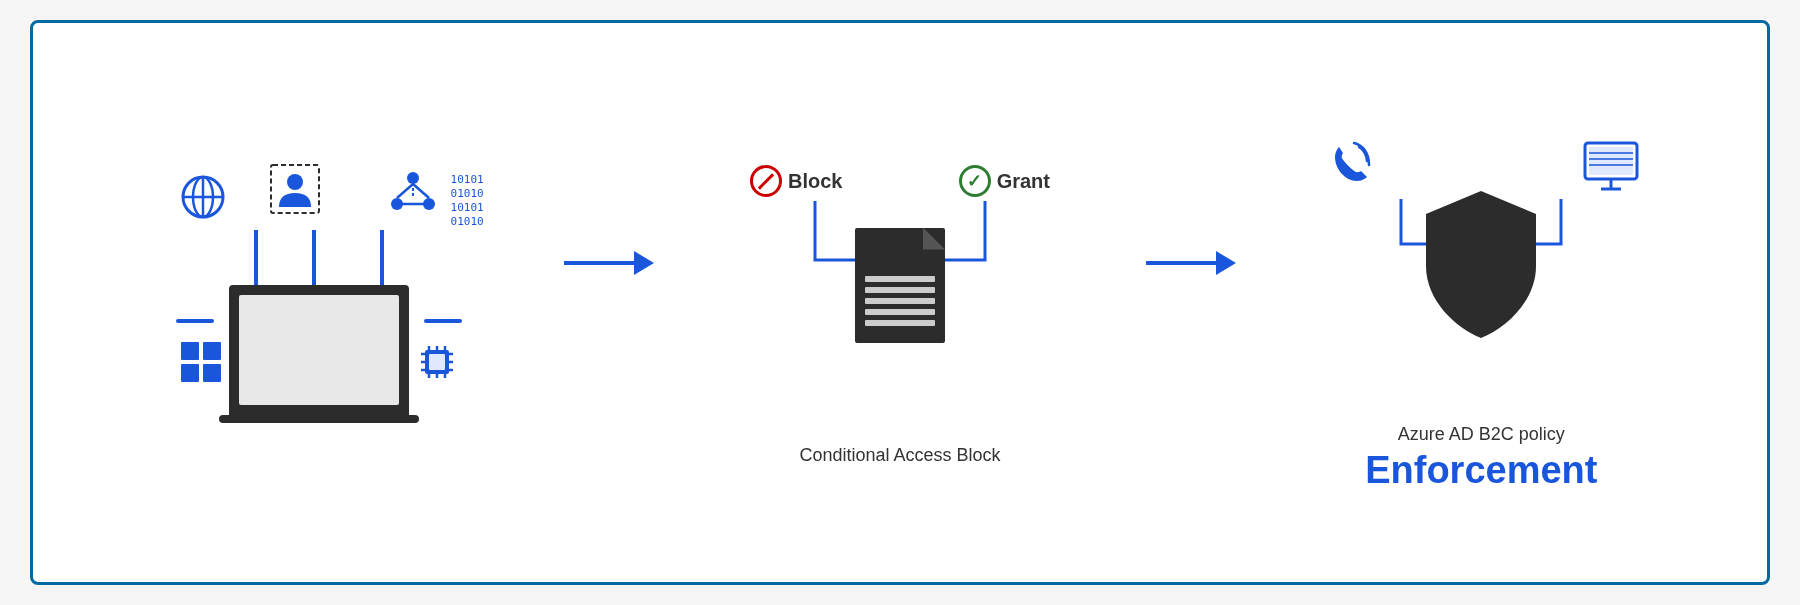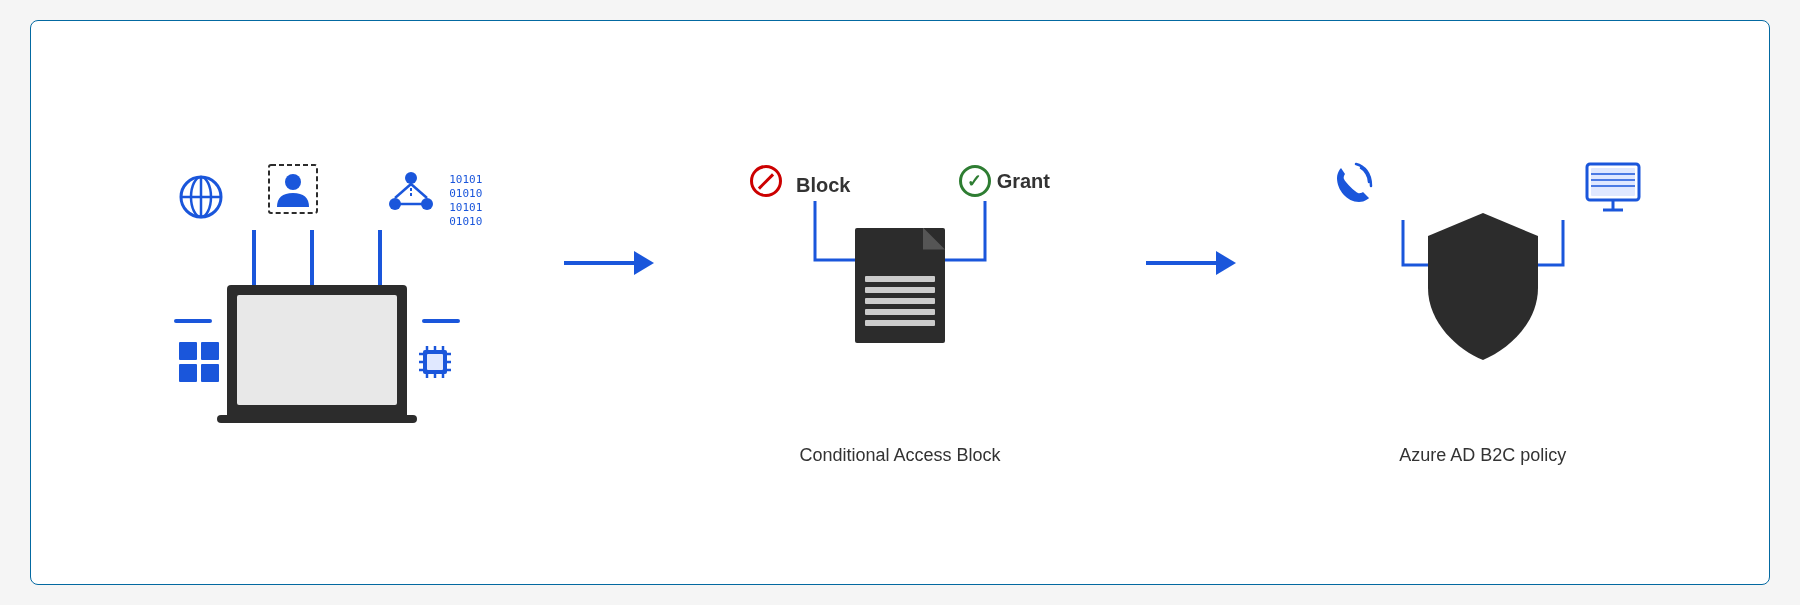--- a/index.html
+++ b/index.html
@@ -8,21 +8,21 @@
       height: 605px;
       background: #f5f5f5;
       font-family: 'Segoe UI', Arial, sans-serif;
       display: flex;
       align-items: center;
       justify-content: center;
       overflow: hidden;
     }
     .diagram-container {
       background: #ffffff;
-      border: 1px solid #0369a1;
+      border: 3px solid #0369a1;
       border-radius: 8px;
       width: 1740px;
       height: 565px;
       display: flex;
       align-items: center;
       justify-content: space-around;
       padding: 20px 40px;
     }
     .section {
       display: flex;
@@ -240,22 +240,22 @@
       background: #ccc;
       margin-bottom: 5px;
       border-radius: 1px;
     }
     
     .block-label {
       position: absolute;
       top: 20px;
       left: 20px;
       display: flex;
-      align-items: flex-end;
-      gap: 14px;
+      align-items: center;
+      gap: 6px;
     }
     .block-icon {
       width: 32px;
       height: 32px;
       border-radius: 50%;
       border: 3px solid #cc0000;
       position: relative;
       display: flex;
       align-items: center;
       justify-content: center;
@@ -524,16 +524,17 @@
 
         <div class="shield-icon">
           <svg class="shield-svg" viewBox="0 0 130 155" fill="none">
             <path d="M65 5 L120 28 L120 80 C120 115 90 142 65 152 C40 142 10 115 10 80 L10 28 Z" fill="#2c2c2c"></path>
           </svg>
         </div>
       </div>
     </div>
     <div class="section-labels">
       <div class="section-sublabel">Azure AD B2C policy</div>
+      <div class="section-mainlabel">Enforcement</div>
     </div>
   </div>
 
 </div>
 
 </body></html>

